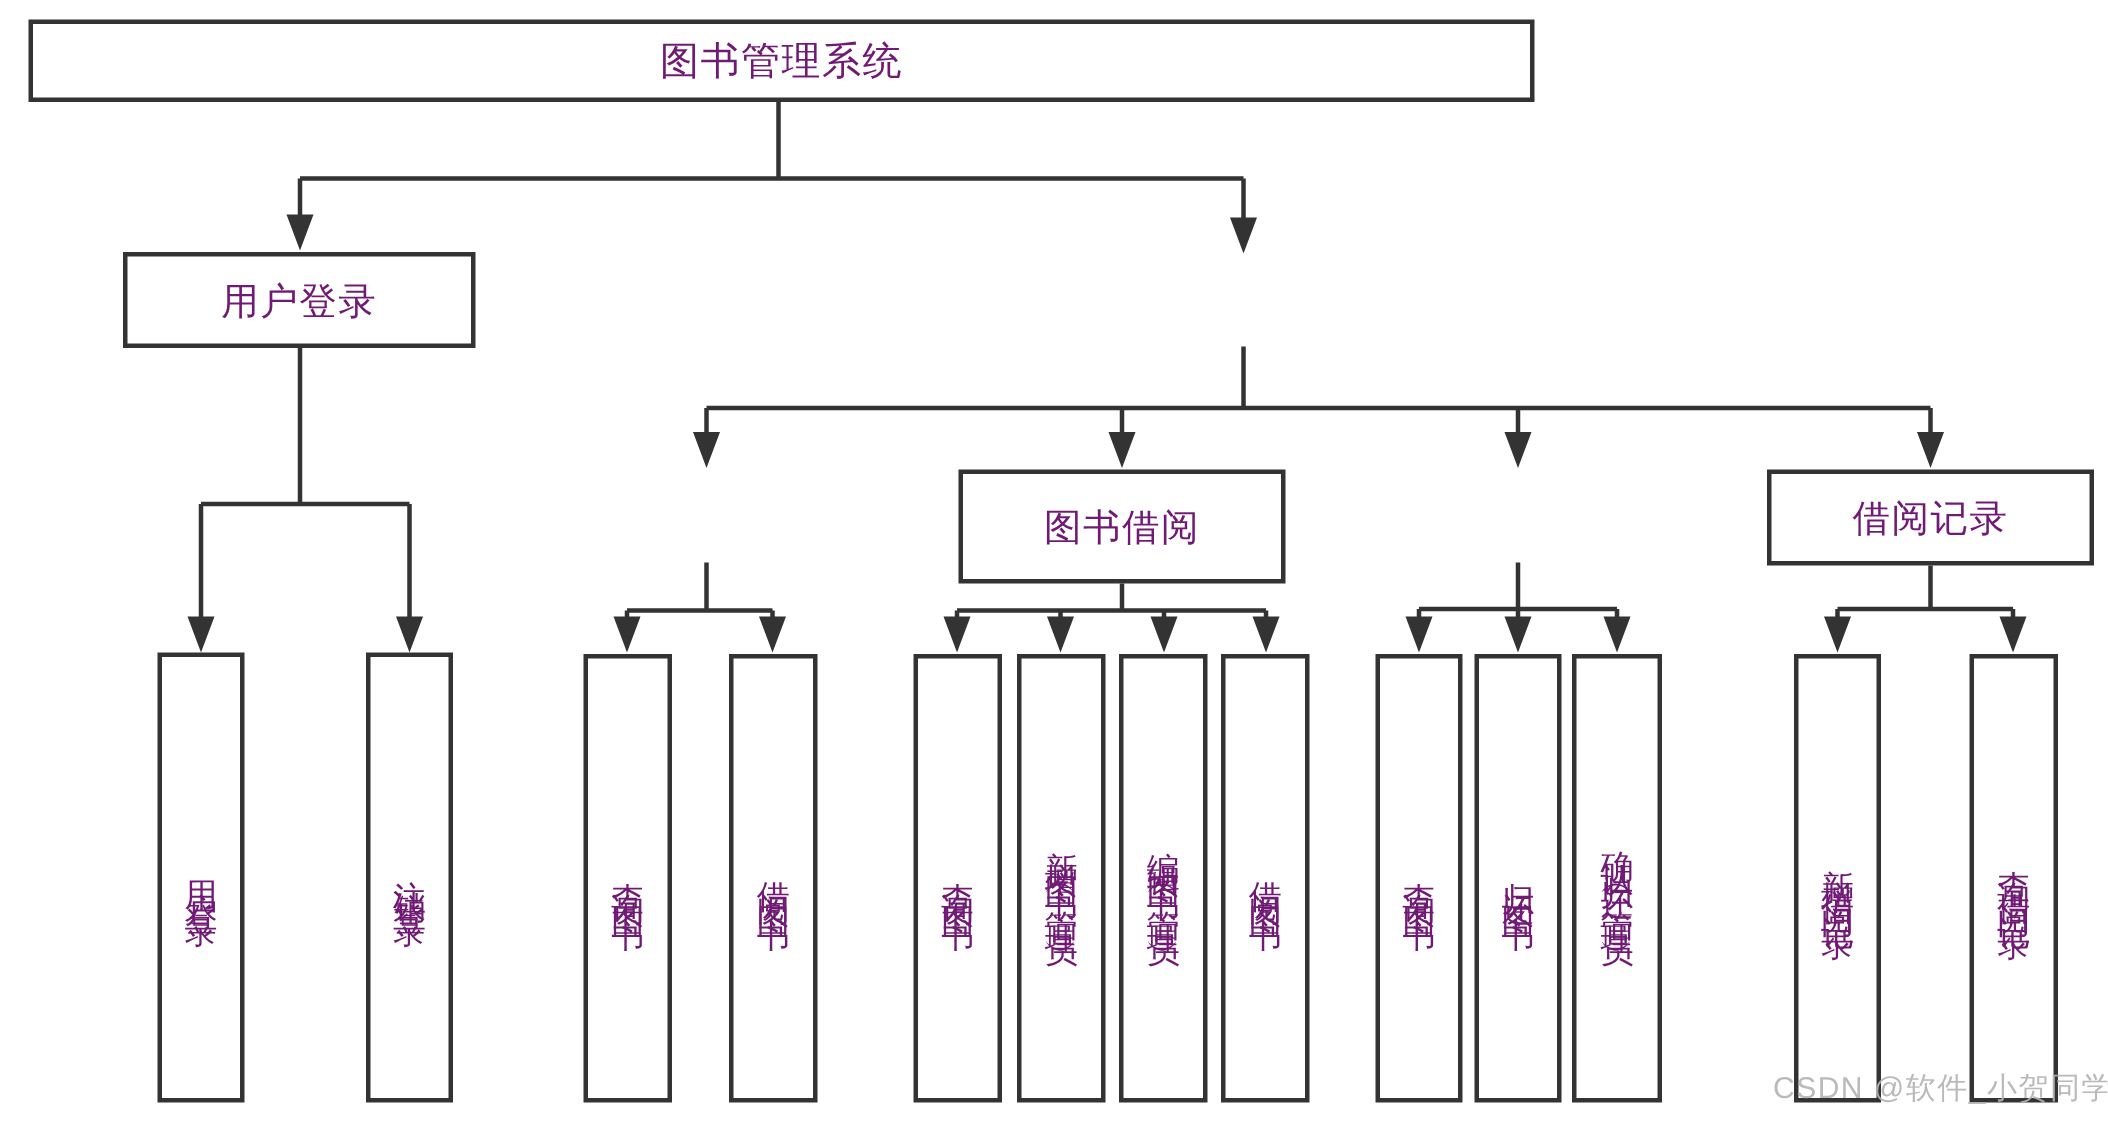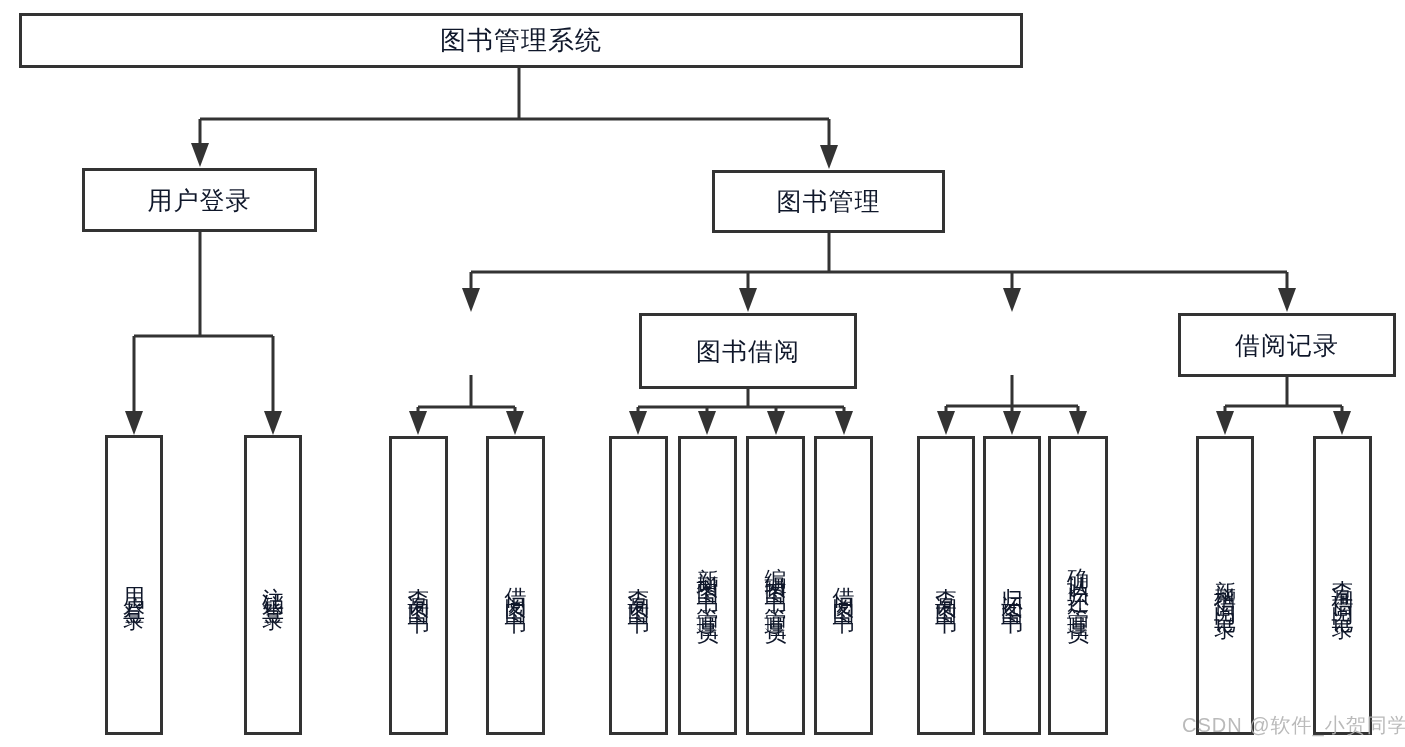--- a/index.html
+++ b/index.html
@@ -19,21 +19,21 @@
     position: absolute;
     left: 0; top: 0;
     width: 1405px;
     height: 747px;
   }
   .node {
     position: absolute;
     box-sizing: border-box;
     background: #ffffff;
     border: 3px solid #333333;
-    color: #0f172a;
+    color: #701a75;
     display: flex;
     align-items: center;
     justify-content: center;
     text-align: center;
   }
   .h-node { font-size: 25px; letter-spacing: 1px; }
   .root-node { font-size: 26px; }
   .v-node span {
     writing-mode: vertical-rl;
     text-orientation: mixed;
@@ -109,21 +109,20 @@
       <polygon points="1012,435 1003,411 1021,411"></polygon>
       <polygon points="1078,435 1069,411 1087,411"></polygon>
       <polygon points="1225,435 1216,411 1234,411"></polygon>
       <polygon points="1342,435 1333,411 1351,411"></polygon>
     </g>
   </svg>
 
   <div class="node h-node root-node" style="left:19px; top:13px; width:1004px; height:55px;">图书管理系统</div>
 
   <div class="node h-node" style="left:82px; top:168px; width:235px; height:64px;">用户登录</div>
-  <div class="node h-node" style="left:712px; top:170px; width:233px; height:63px;">图书管理</div>
 
   <div class="node h-node" style="left:639px; top:313px; width:218px; height:76px;">图书借阅</div>
   <div class="node h-node" style="left:1178px; top:313px; width:218px; height:64px;">借阅记录</div>
 
   <div class="node v-node" style="left:105px; top:435px; width:58px; height:300px;">
     <span>用户登录</span>
   </div>
   <div class="node v-node" style="left:244px; top:435px; width:58px; height:300px;">
     <span>注销登录</span>
   </div>

